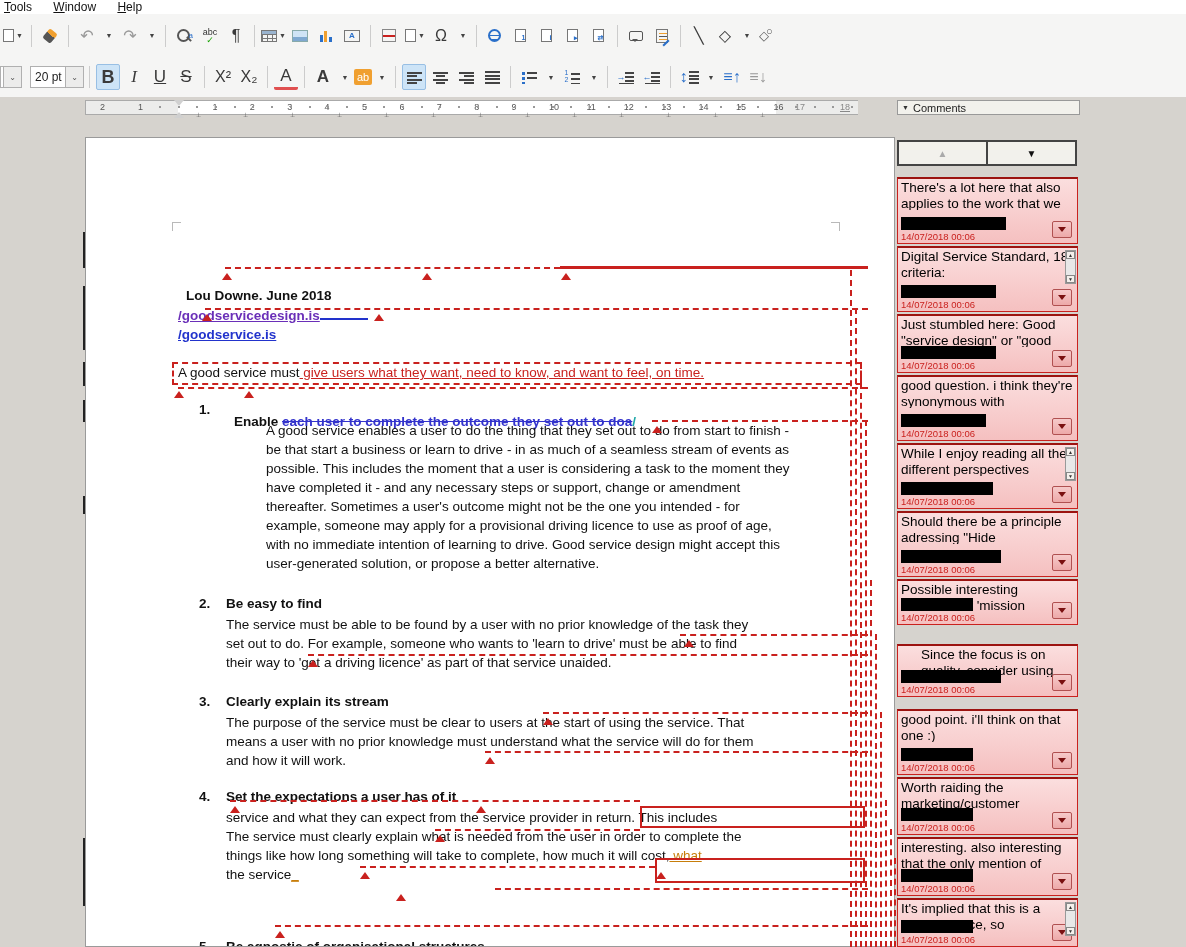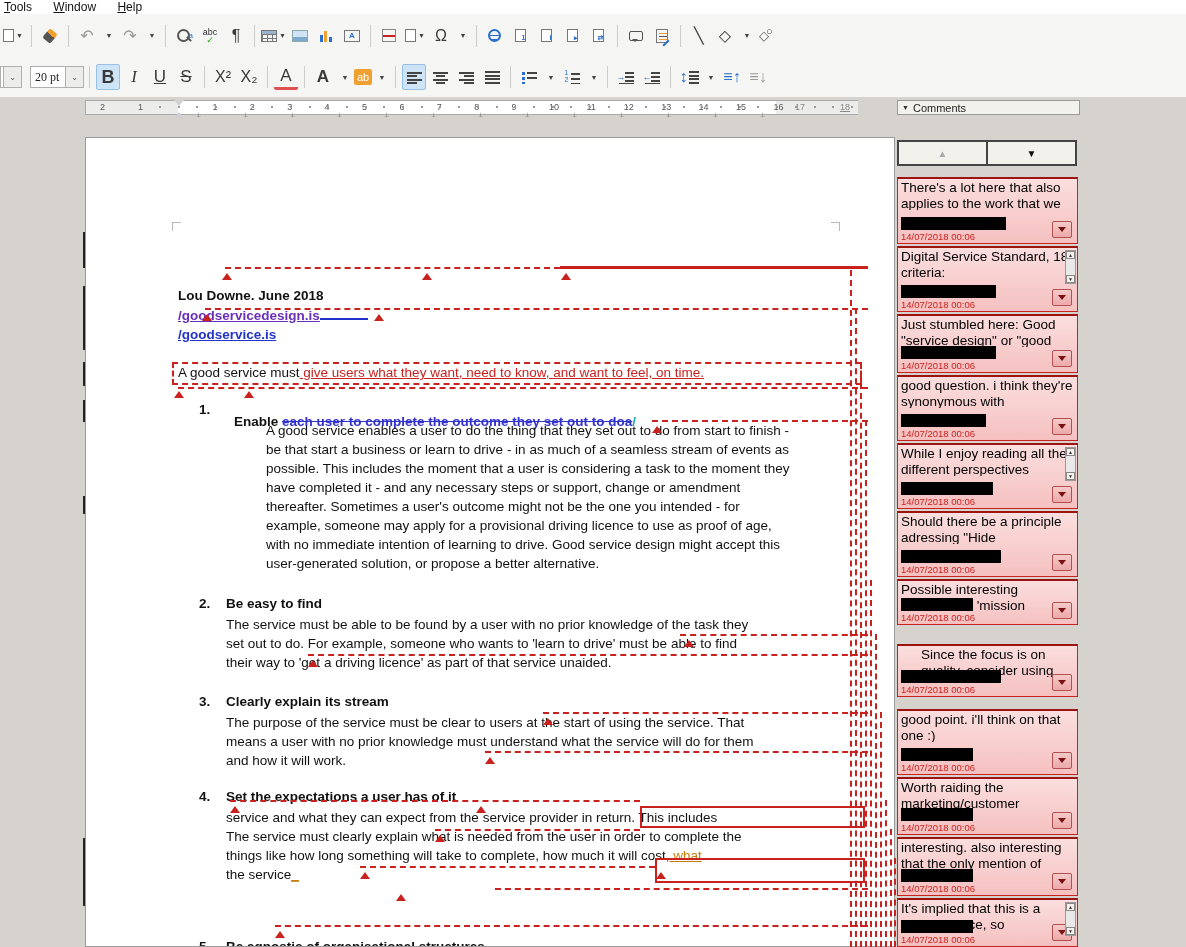--- a/index.html
+++ b/index.html
@@ -87,21 +87,21 @@
   .indent-marker::after{content:"";position:absolute;left:-5px;top:1px;border:5px solid transparent;border-bottom:6px solid #d0d0d0;}
 
   
   .cmt-header{position:absolute;left:897px;top:100px;width:183px;height:15px;background:#f2f1ec;border:1px solid #999;font-size:11px;color:#222;display:flex;align-items:center;padding-left:4px;}
   .cmt-header .tri{font-size:7px;margin-right:4px;color:#333;}
 
   
   .page{position:absolute;left:85px;top:137px;width:810px;height:810px;background:#fff;border:1px solid #9a9a9a;overflow:hidden;font-size:13.5px;color:#111;}
   .corner{position:absolute;width:9px;height:9px;}
   .doc-title{position:absolute;left:92px;top:96px;font-size:27px;font-weight:bold;white-space:nowrap;}
-  .byline{position:absolute;left:92px;top:150px;font-weight:bold;}
+  .byline{position:absolute;left:100px;top:150px;font-weight:bold;}
   .link{position:absolute;left:92px;text-decoration:underline;font-weight:bold;}
   .l1{top:170px;color:var(--link-purple);}
   .l1 i{display:inline-block;width:48px;border-bottom:2px solid var(--link-blue);}
   .l2{top:189px;color:var(--link-blue);}
   .intro{position:absolute;left:92px;top:227px;white-space:nowrap;}
   .num{position:absolute;left:113px;font-weight:bold;}
   .head{position:absolute;left:140px;font-weight:bold;white-space:nowrap;}
   .bodytxt{position:absolute;left:140px;white-space:pre-line;line-height:19px;width:620px;}
   .del{color:var(--del-blue);text-decoration:line-through;}
   .insr{color:var(--accent);text-decoration:underline;}
@@ -228,21 +228,21 @@
         <em>○</em>
       </span>
     </span>
 </div>
 
 <div class="tb tb2">
   <span class="combo" style="width:22px;margin-left:0;">
       <span class="cbtn">⌄</span>
     </span>
   <span class="combo" style="width:54px;margin-left:8px;">
-      <span style="padding-left:4px;font-family:Liberation Serif, serif;">20 pt</span>
+      <span style="padding-left:4px;">20 pt</span>
       <span class="cbtn">⌄</span>
     </span>
   <span class="sep"></span>
   <span class="tbi active" style="font-weight:bold;font-size:18px;">B</span>
   <span class="tbi" style="font-style:italic;font-size:17px;font-family:'Liberation Serif',serif;">I</span>
   <span class="tbi" style="text-decoration:underline;font-size:17px;">U</span>
   <span class="tbi" style="text-decoration:line-through;font-size:17px;">S</span>
   <span class="sep"></span>
   <span class="tbi">X²</span>
   <span class="tbi">X₂</span>

